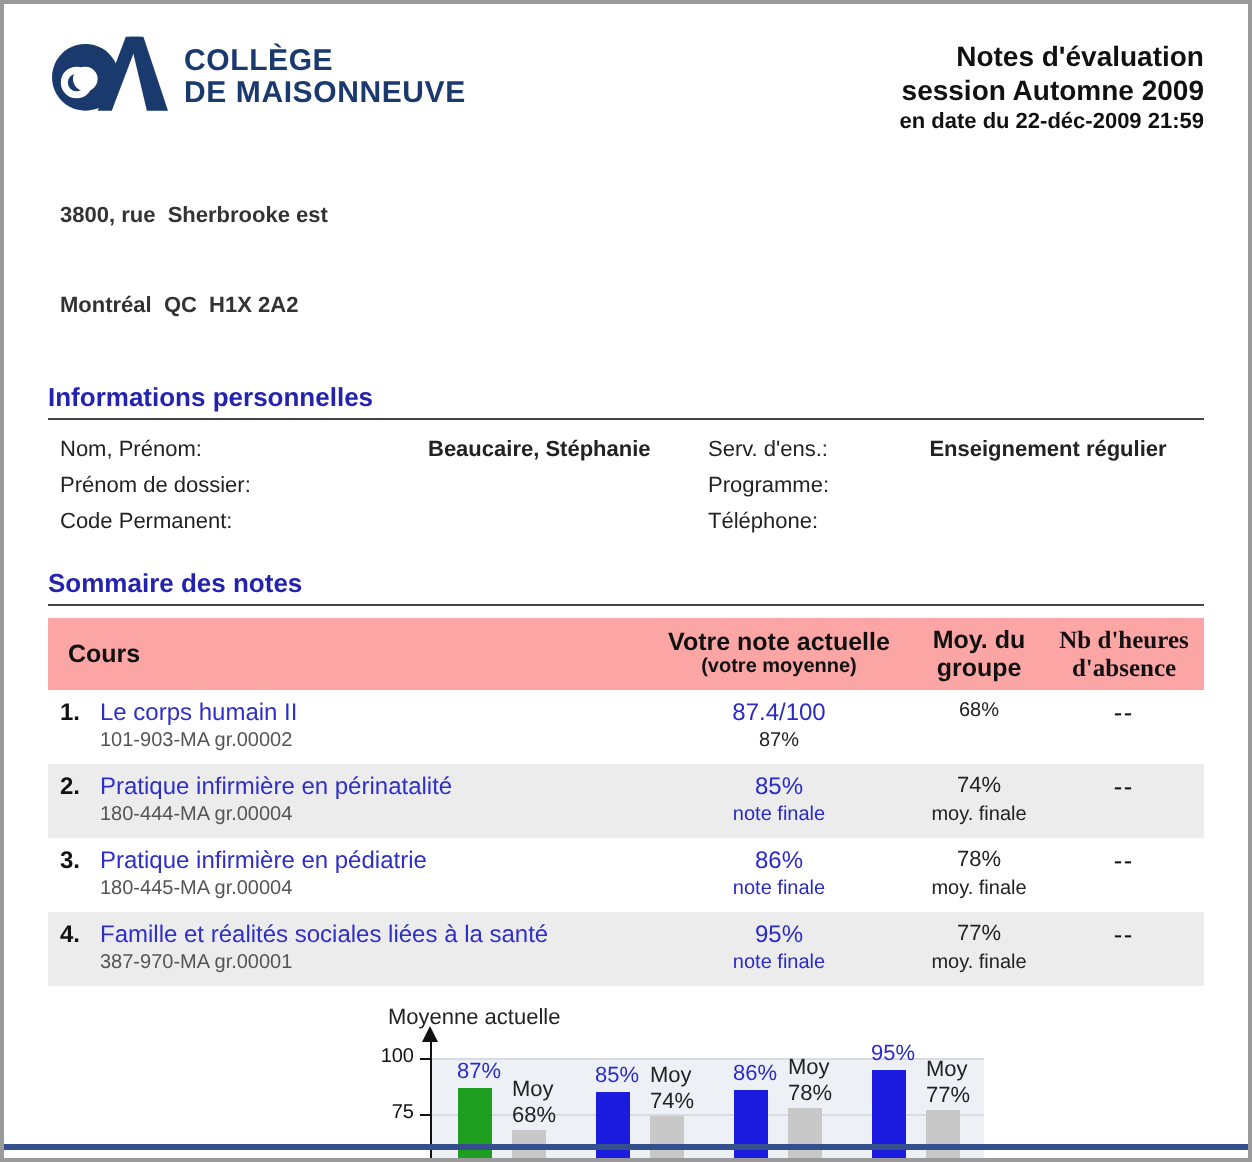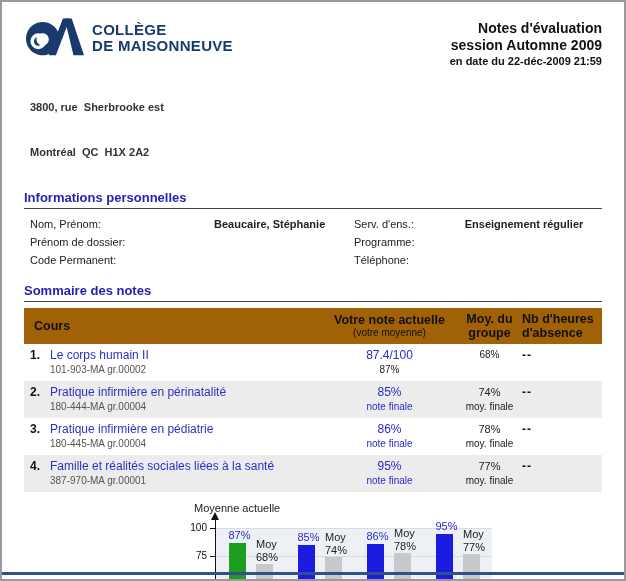--- a/index.html
+++ b/index.html
@@ -35,23 +35,23 @@
   .info-val-r { font-weight:bold; text-align:center; }
 
   
   .gtable { margin-top:6px; font-size:12px; }
   .g-head {
     display:flex; background:#f3d78f; padding:4px 0 4px 0; align-items:center;
   }
   .col-course { width:298px; padding-left:10px; }
   .col-note   { width:135px; text-align:center; }
   .col-moy    { width:65px;  text-align:center; }
-  .col-abs    { width:80px;  text-align:left; }
+  .col-abs    { width:80px;  text-align:center;font-family:Liberation Serif, serif; }
   .g-head .h-main { font-weight:bold; font-size:12.5px; color:#111; line-height:14px; }
-  .g-head .h-sub  { font-weight:normal; font-size:10px; color:#111; line-height:12px; }
+  .g-head .h-sub  { font-weight:bold; font-size:10px; color:#111; line-height:12px; }
   .g-row { display:flex; padding:4px 0 5px 0; }
   .g-row.shaded { background:#ececec; }
   .course-cell { width:298px; display:flex; padding-left:6px; }
   .row-num { font-weight:bold; width:20px; color:#111; }
   .course-title { color:#2f2fc8; line-height:15px; cursor:pointer; }
   .course-code { font-size:10px; color:#555; line-height:13px; }
   .cell-line1 { line-height:15px; }
   .cell-line2 { font-size:10px; line-height:13px; }
   .note-val { color:#2a2ac8; }
   .moy-val { color:#222; font-size:11px; }
@@ -126,21 +126,21 @@
       <div class="info-row">
         <div>Code Permanent:</div>
         <div class="info-val"></div>
         <div>Téléphone:</div>
         <div class="info-val-r"></div>
       </div>
     </div>
 
     <div class="sec-h sec-grades">Sommaire des notes</div>
     <div class="gtable">
-      <div class="g-head" style="background: #a16207;">
+      <div class="g-head" style="background: #fca5a5;">
         <div class="col-course h-main">Cours</div>
         <div class="col-note">
           <div class="h-main">Votre note actuelle</div>
           <div class="h-sub">(votre moyenne)</div>
         </div>
         <div class="col-moy">
           <div class="h-main">Moy. du</div>
           <div class="h-main">groupe</div>
         </div>
         <div class="col-abs">

